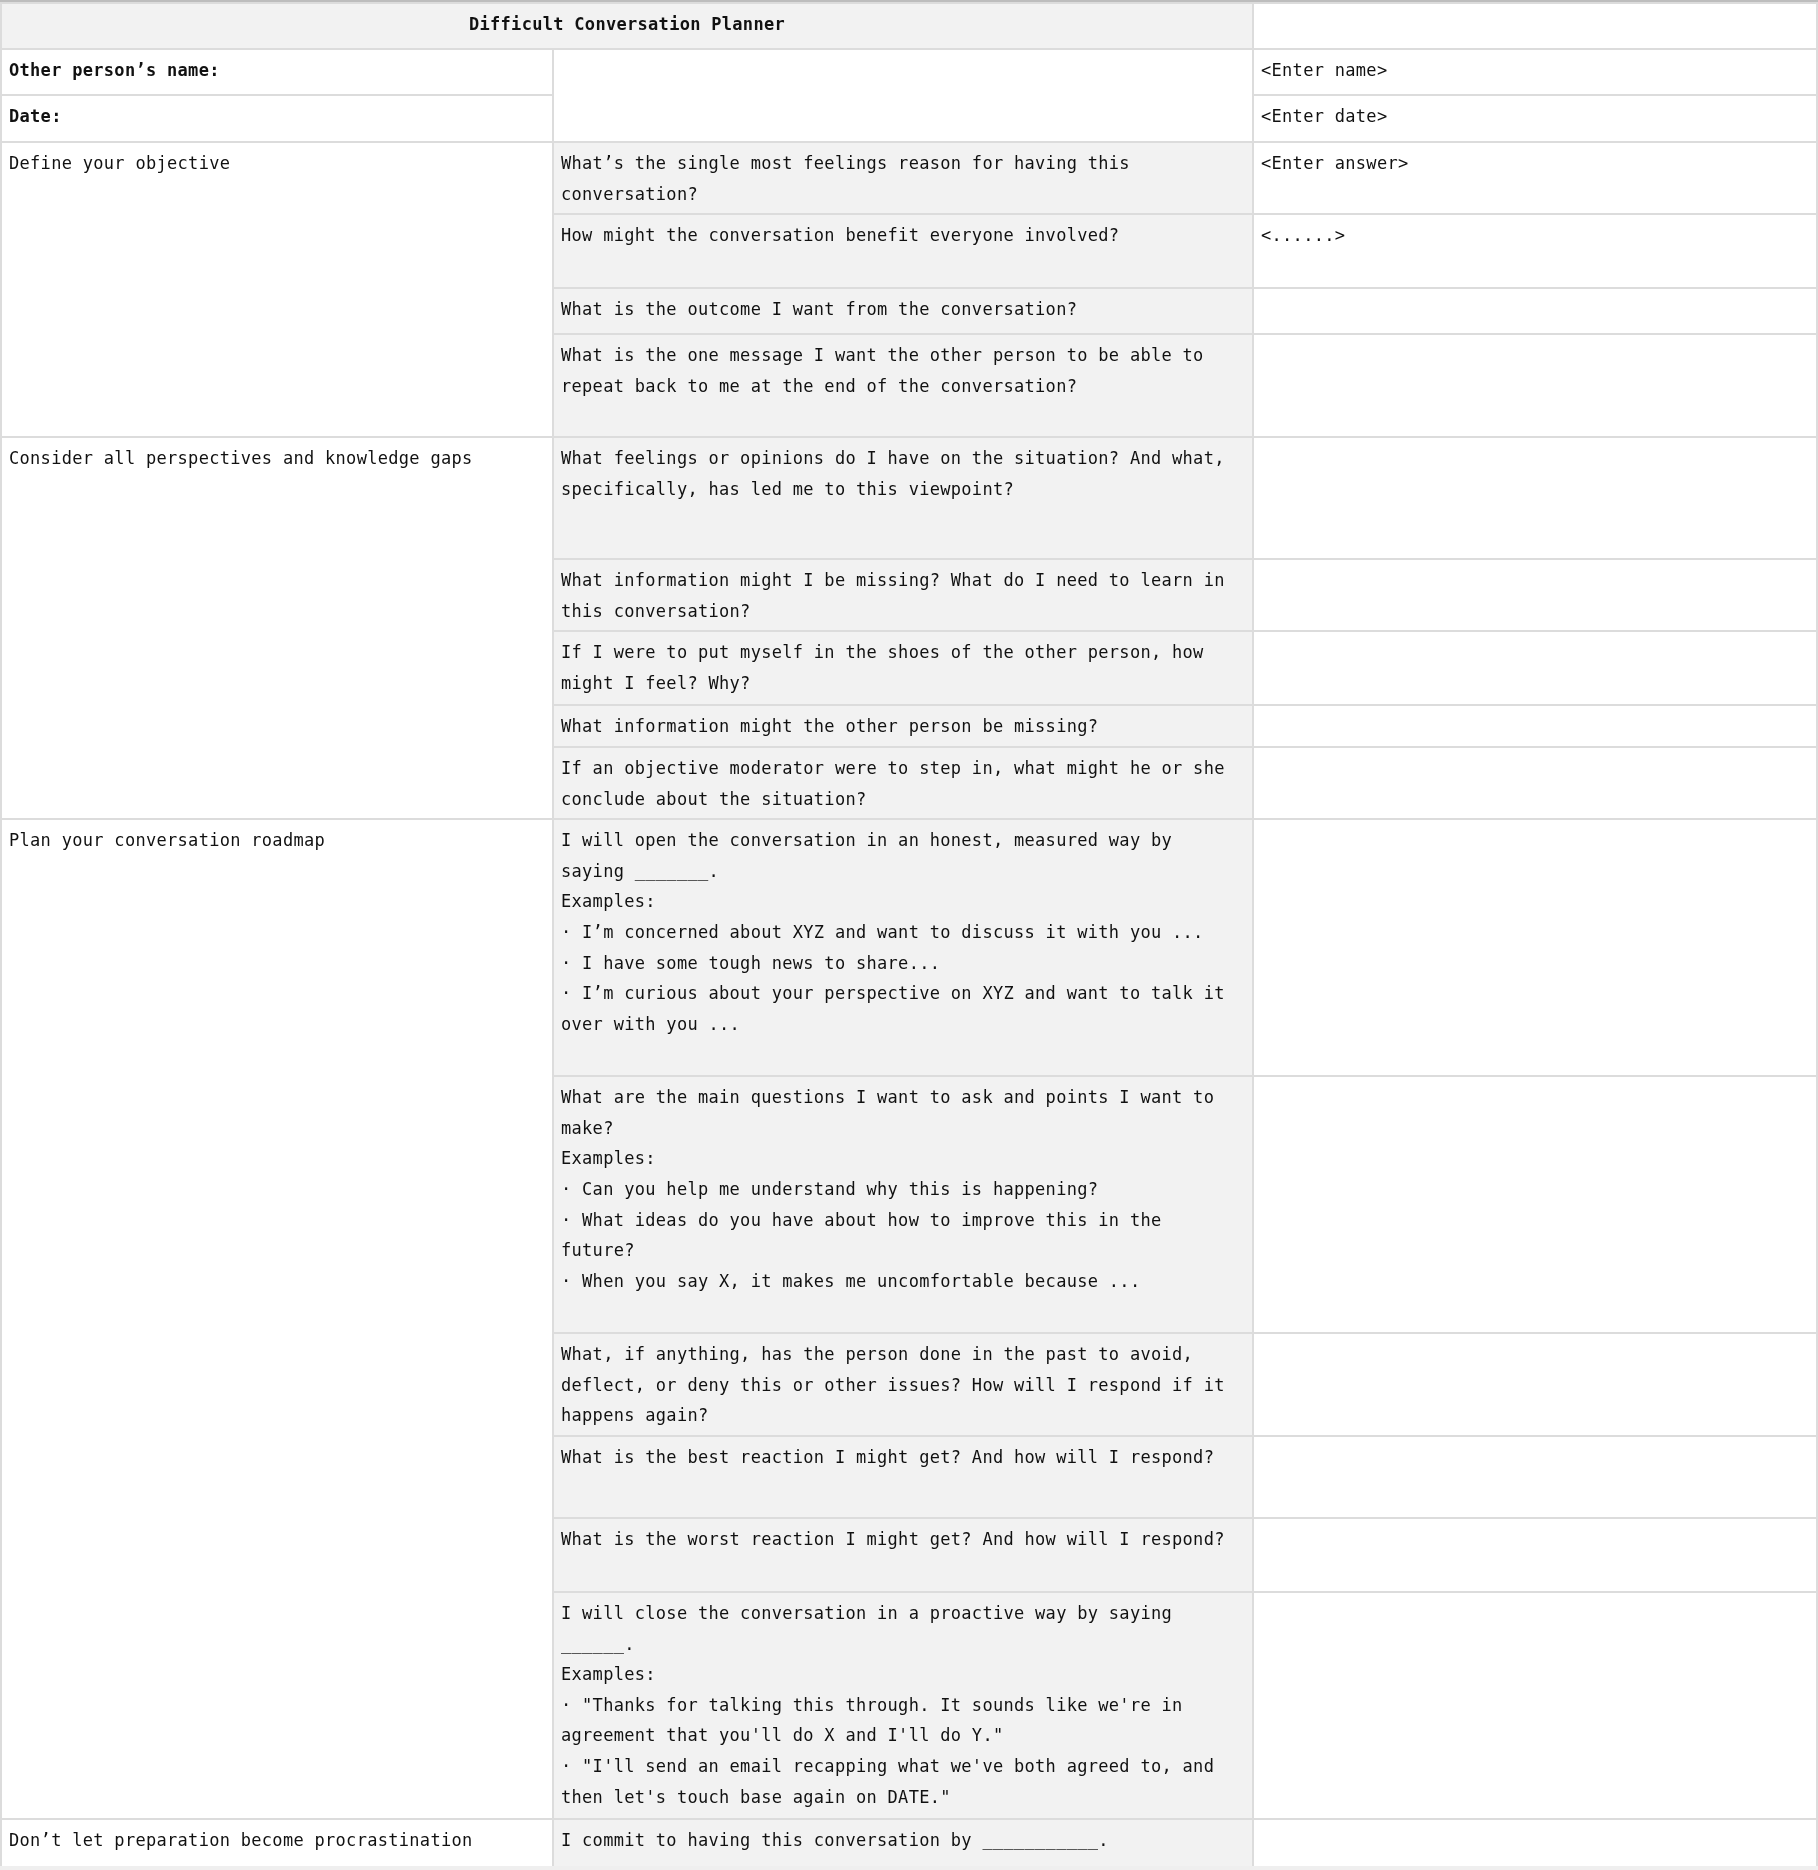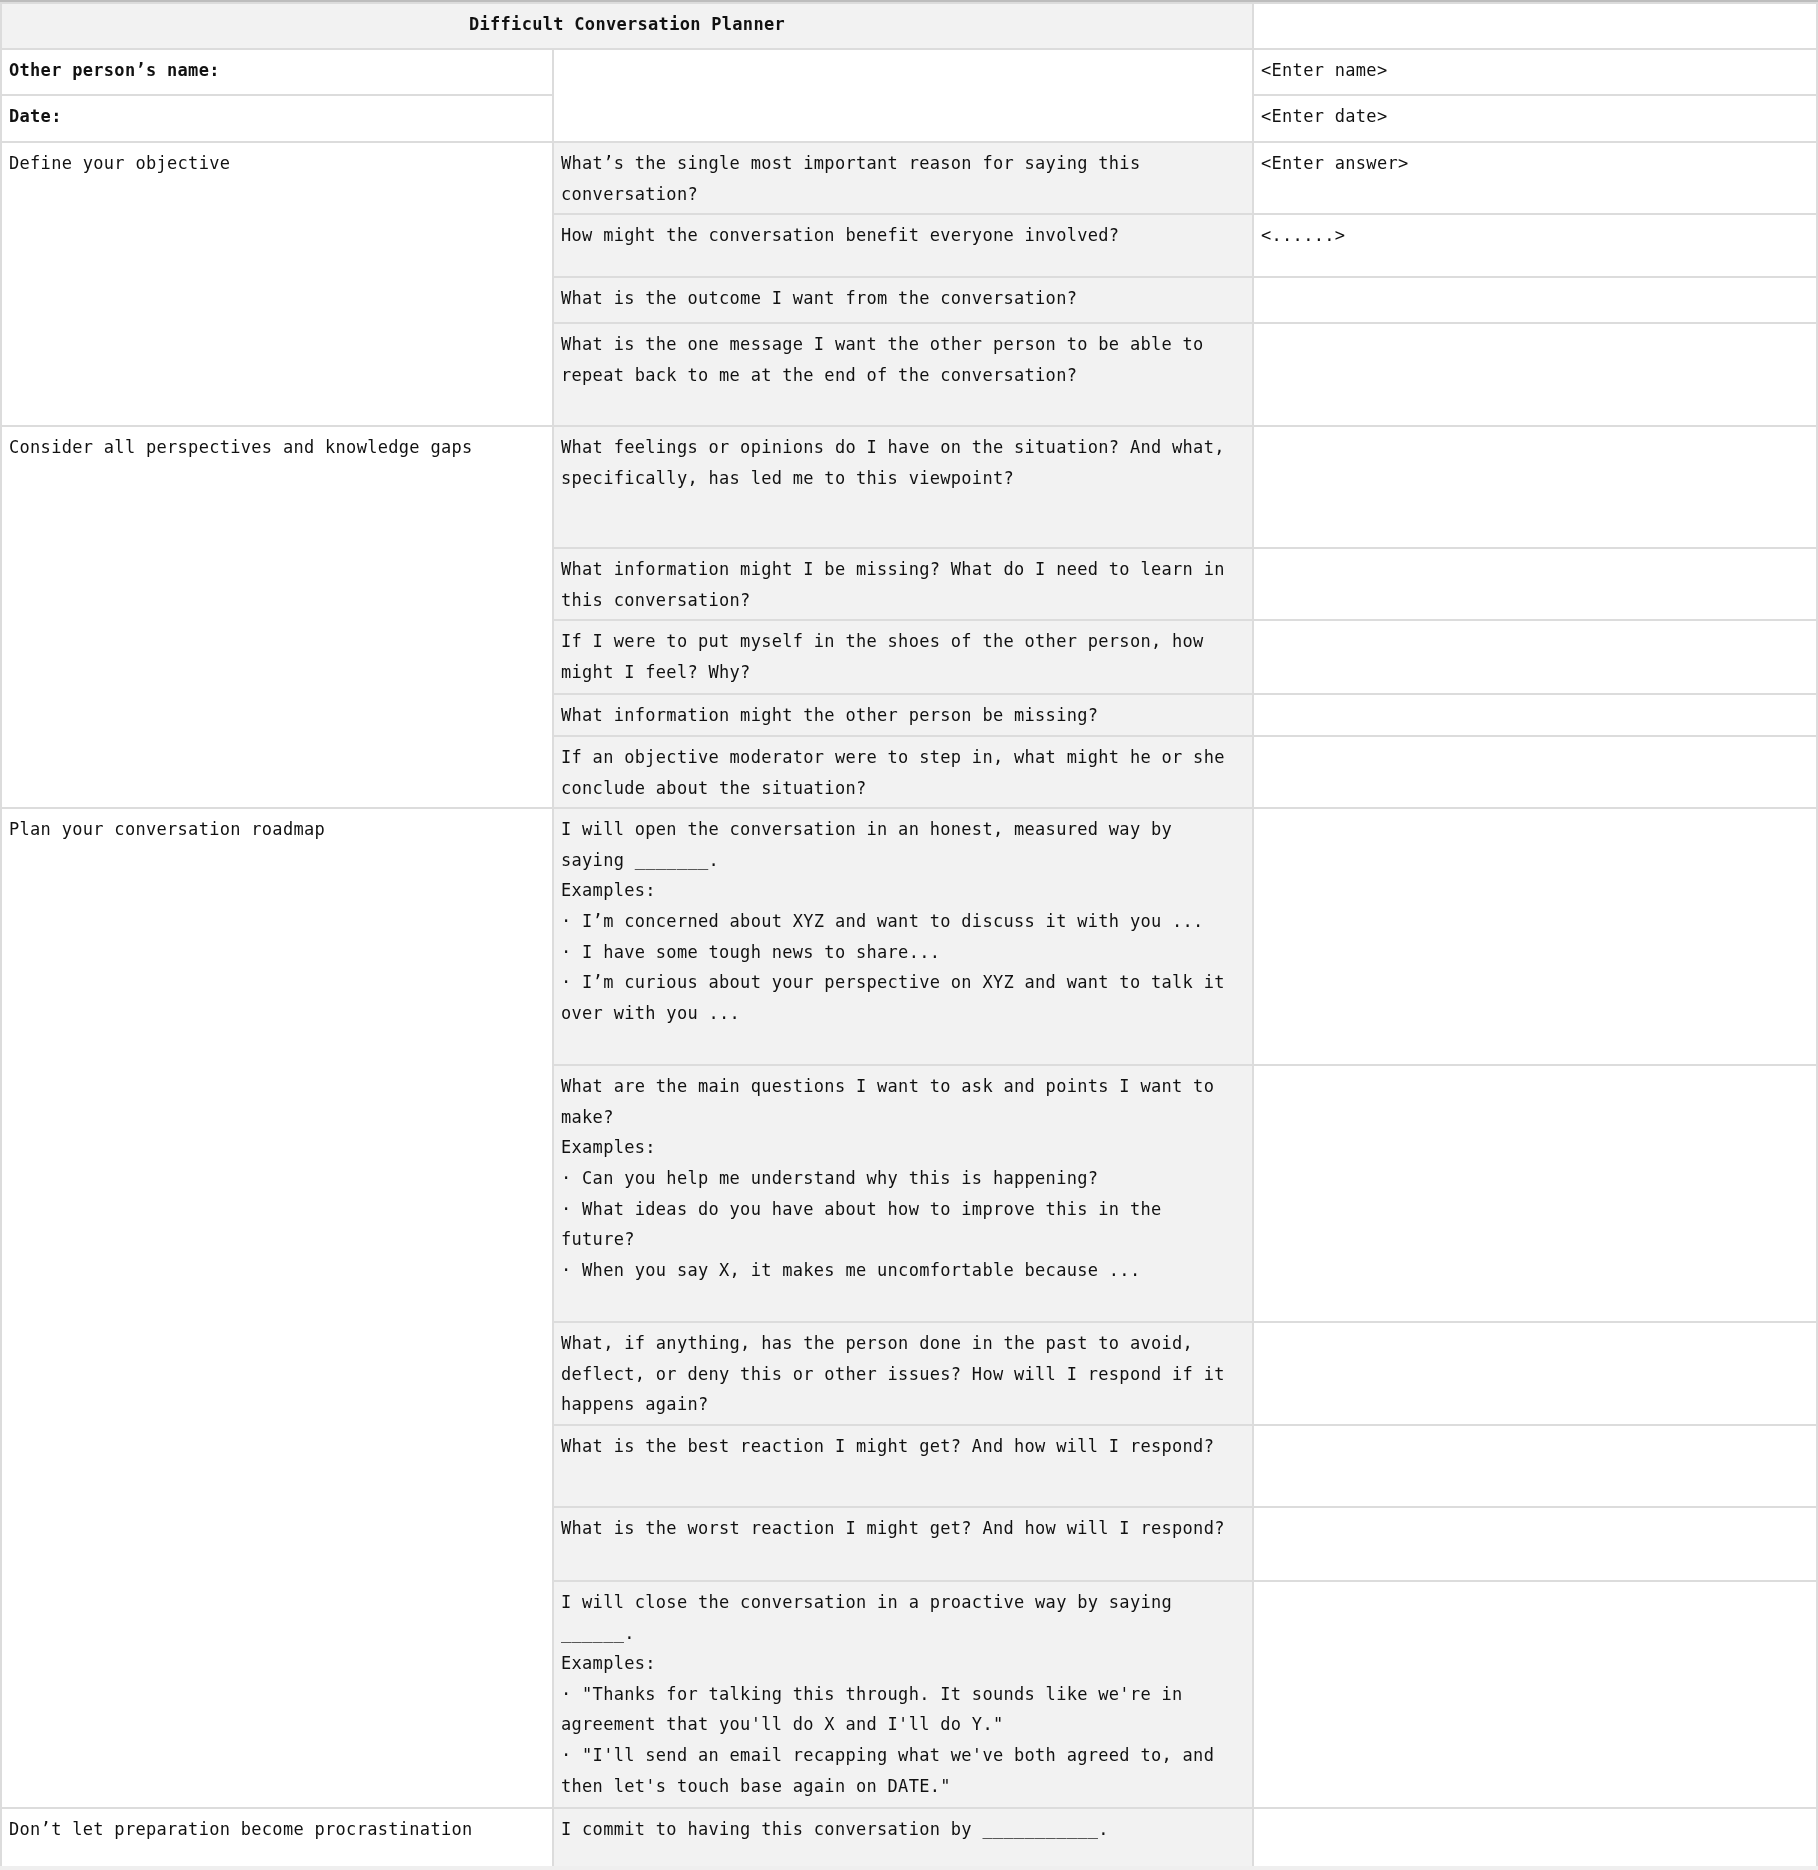--- a/index.html
+++ b/index.html
@@ -40,24 +40,24 @@
         <td>&lt;Enter name&gt;</td>
       </tr>
 
       <tr style="height:47px">
         <td class="bold">Date:</td>
         <td>&lt;Enter date&gt;</td>
       </tr>
 
       <tr style="height:72px">
         <td rowspan="4">Define your objective</td>
-        <td class="grey">What’s the single most important reason for saying this conversation?</td>
+        <td class="grey">What’s the single most feelings reason for having this conversation?</td>
         <td>&lt;Enter answer&gt;</td>
       </tr>
-      <tr style="height:63px">
+      <tr style="height:74px">
         <td class="grey">How might the conversation benefit everyone involved?</td>
         <td>&lt;......&gt;</td>
       </tr>
       <tr style="height:46px">
         <td class="grey">What is the outcome I want from the conversation?</td>
         <td></td>
       </tr>
       <tr style="height:103px">
         <td class="grey">What is the one message I want the other person to be able to repeat back to me at the end of the conversation?</td>
         <td></td>

